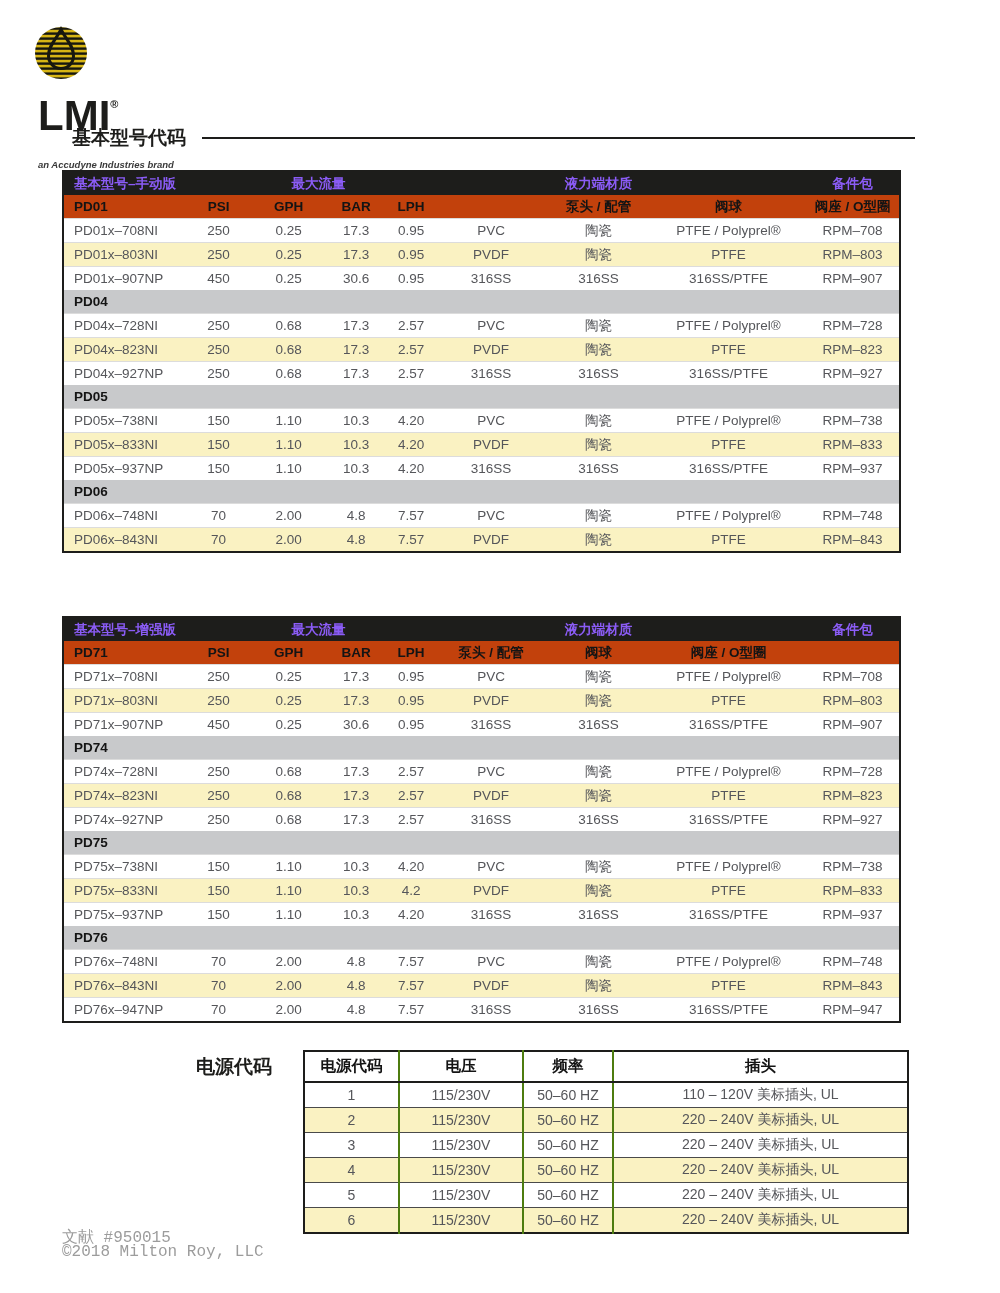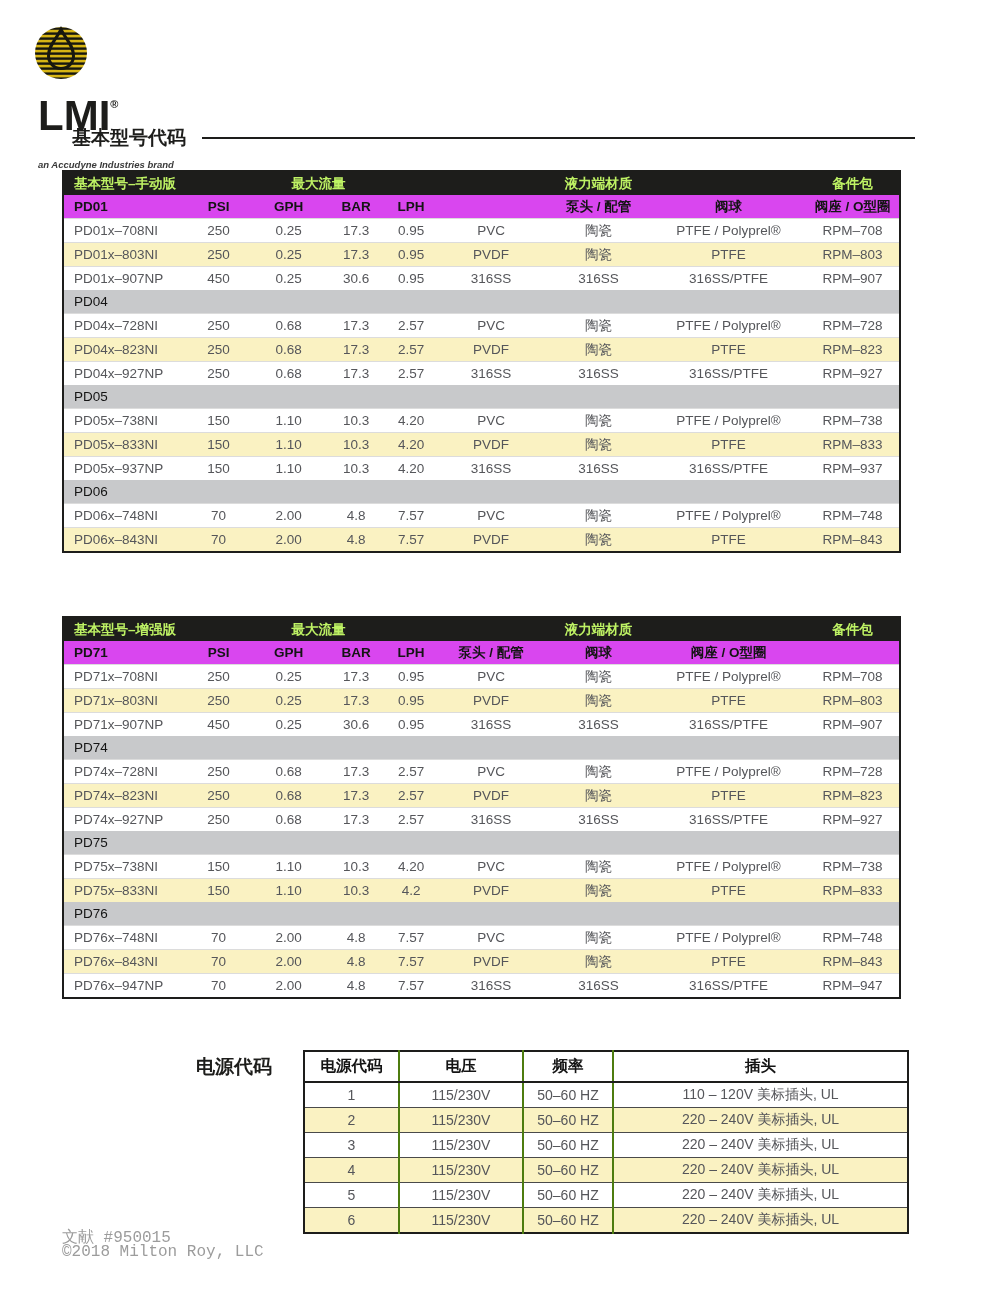--- a/index.html
+++ b/index.html
@@ -24,27 +24,27 @@
     border:2px solid #1d1d1b;font-size:13.5px;color:#55565a;
   }
   #model-table-0{top:170px;}
   #model-table-1{top:616px;}
   table.model-table td{
     height:23px;padding:0 2px;text-align:center;white-space:nowrap;overflow:hidden;
     border-top:1px solid #dcdcdc;
   }
   table.model-table td.left{text-align:left;padding-left:10px;}
   table.model-table tr.band td{
-    background:#1d1d1b;color:#bef264;font-weight:bold;border-top:none;font-size:13.5px;
+    background:#1d1d1b;color:#8b5cf6;font-weight:bold;border-top:none;font-size:13.5px;
   }
   table.model-table tr.cols td{
-    background:#d946ef;color:#141414;font-weight:bold;border-top:none;
+    background:#c2410c;color:#141414;font-weight:bold;border-top:none;
   }
   table.model-table tr.section td{
-    background:#c8c9cb;color:#141414;font-weight:normal;border-top:none;
+    background:#c8c9cb;color:#141414;font-weight:bold;border-top:none;
   }
   table.model-table tr.hl td{background:#faf2c2;}
   
   .power-label{position:absolute;left:196px;top:1054px;font-size:19px;font-weight:bold;color:#1d1d1b;}
   table.power-table{
     position:absolute;left:303px;top:1050px;width:604px;border-collapse:collapse;table-layout:fixed;
     border:2px solid #1d1d1b;font-size:14px;color:#55565a;
   }
   table.power-table td{
     text-align:center;height:24px;padding:0 4px;white-space:nowrap;overflow:hidden;
@@ -372,20 +372,31 @@
         <td class="left">PD75x–833NI</td>
         <td>150</td>
         <td>1.10</td>
         <td>10.3</td>
         <td>4.2</td>
         <td>PVDF</td>
         <td>陶瓷</td>
         <td>PTFE</td>
         <td>RPM–833</td>
       </tr>
+      <tr>
+        <td class="left">PD75x–937NP</td>
+        <td>150</td>
+        <td>1.10</td>
+        <td>10.3</td>
+        <td>4.20</td>
+        <td>316SS</td>
+        <td>316SS</td>
+        <td>316SS/PTFE</td>
+        <td>RPM–937</td>
+      </tr>
       <tr class="section">
         <td class="left" colspan="9">PD76</td>
       </tr>
       <tr>
         <td class="left">PD76x–748NI</td>
         <td>70</td>
         <td>2.00</td>
         <td>4.8</td>
         <td>7.57</td>
         <td>PVC</td>

